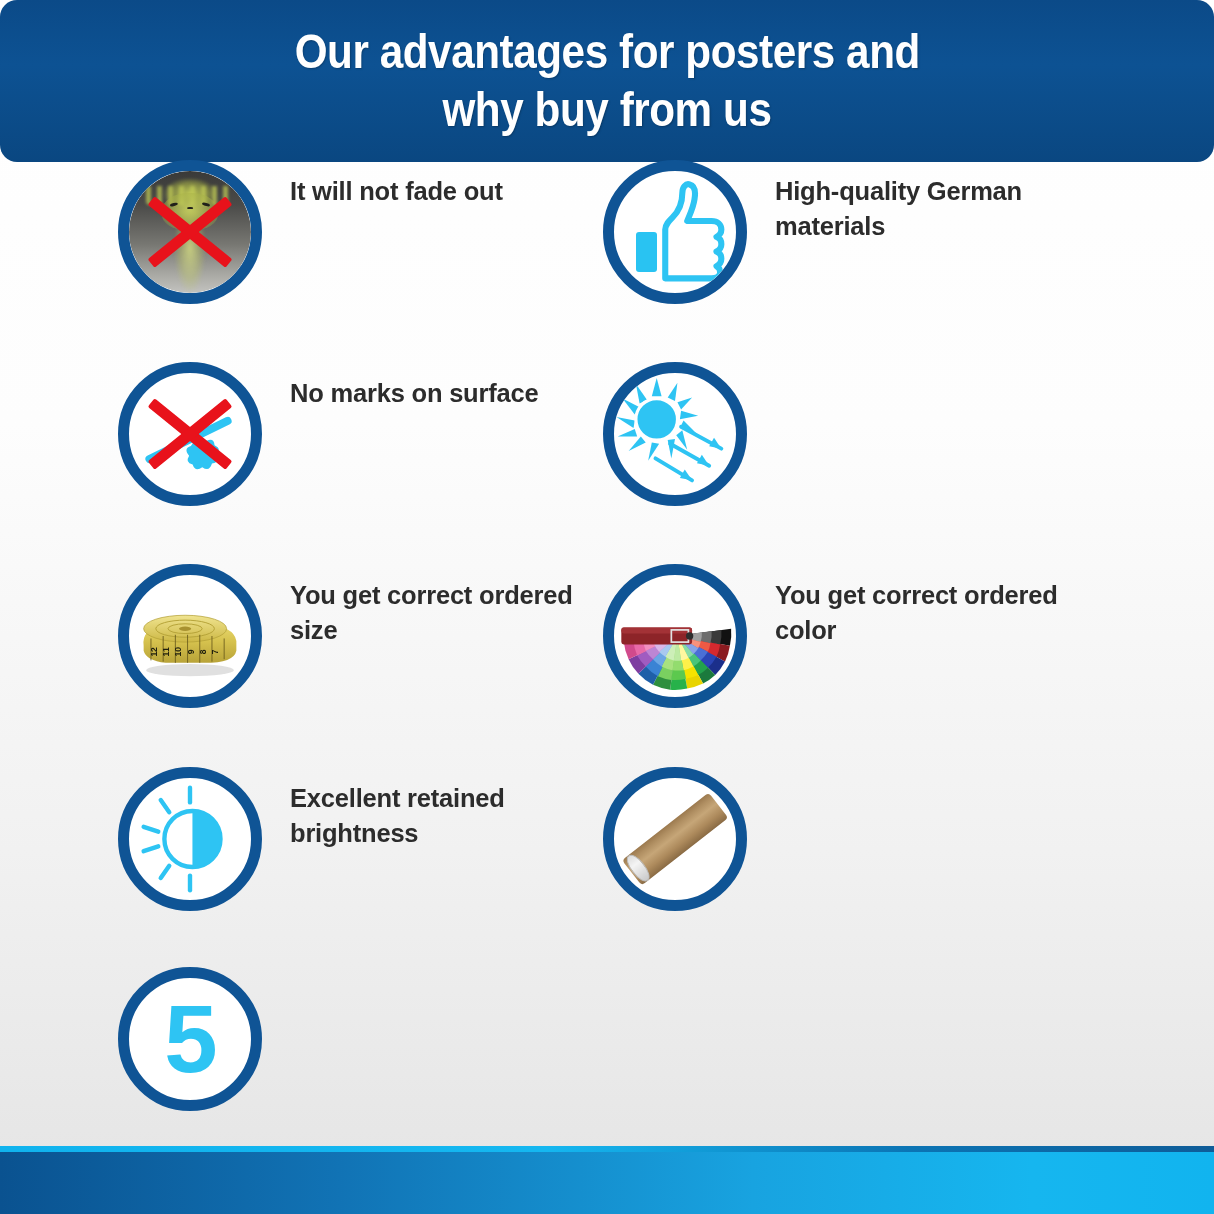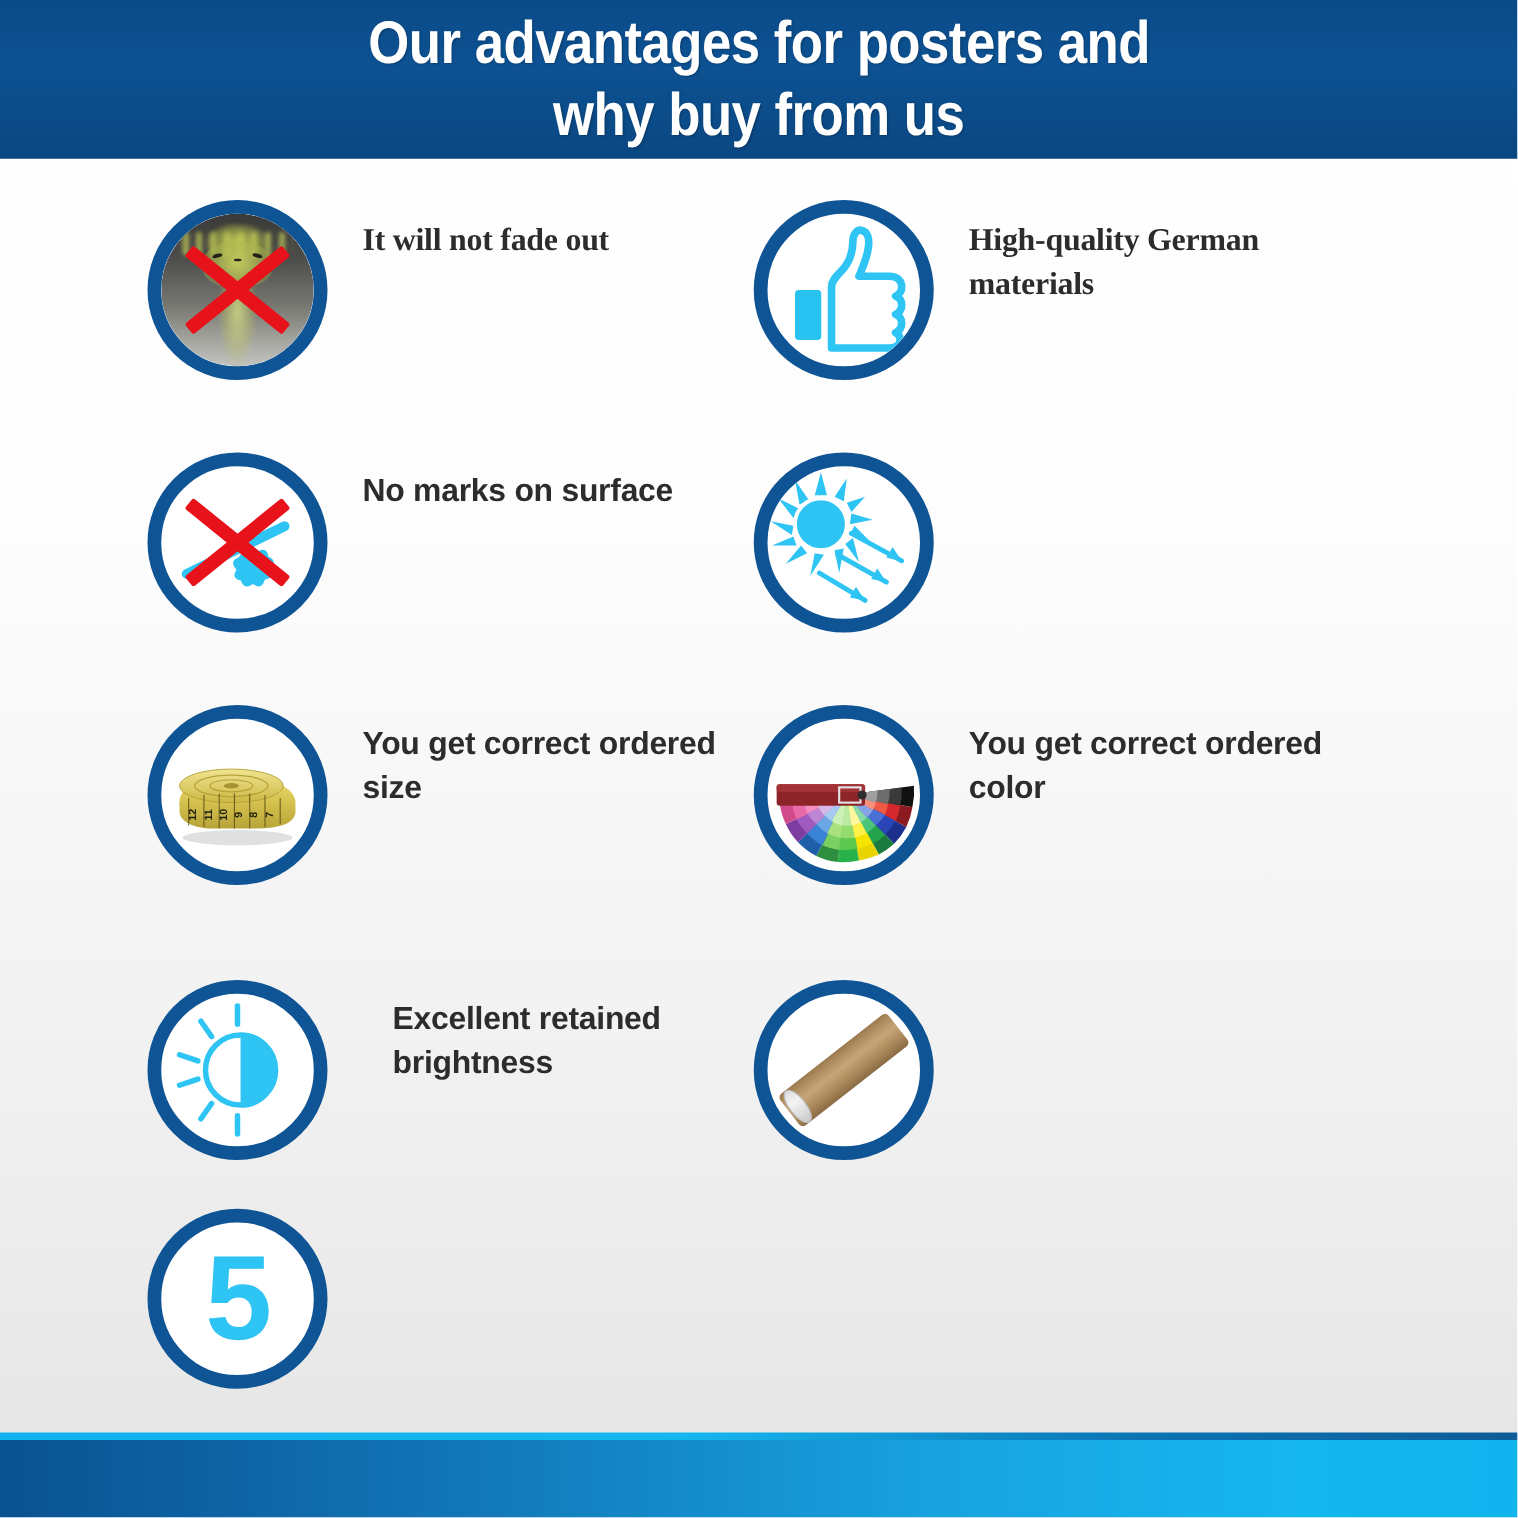--- a/index.html
+++ b/index.html
@@ -16,27 +16,28 @@
     width: 1214px;
     height: 1214px;
     background: linear-gradient(to bottom, #ffffff 0%, #fdfdfd 35%, #f1f1f1 70%, #e4e4e4 100%);
   }
 
   
   .header {
     position: absolute;
     left: 0; top: 0;
     width: 1214px;
-    height: 127px;
+    height: 162px;
     background: linear-gradient(to bottom, #0b4a88 0%, #0d5293 40%, #0a4781 100%);
     display: flex;
     flex-direction: column;
     align-items: center;
     justify-content: center;
     overflow: hidden;
+    border-radius: 17px;
   }
   .header-line {
     color: #ffffff;
     font-weight: bold;
     font-size: 48px;
     line-height: 58px;
     letter-spacing: -0.5px;
     transform: scaleX(0.88);
     transform-origin: center;
     white-space: nowrap;
@@ -67,24 +68,24 @@
     height: 1025px;
   }
   .cell {
     position: absolute;
     display: flex;
     align-items: flex-start;
     width: 490px;
   }
   .col-left  { left: 118px; }
   .col-right { left: 603px; }
-  .row-0 { top: 33px; font-family: Liberation Serif, serif; }
+  .row-0 { top: 33px; }
   .row-1 { top: 235px; }
   .row-2 { top: 437px; }
-  .row-3 { top: 657px; gap: 24px; }
+  .row-3 { top: 640px; }
   .row-4 { top: 840px; }
 
   .badge {
     position: relative;
     width: 144px;
     height: 144px;
     flex: 0 0 144px;
     border-radius: 50%;
     background: transparent;
   }

